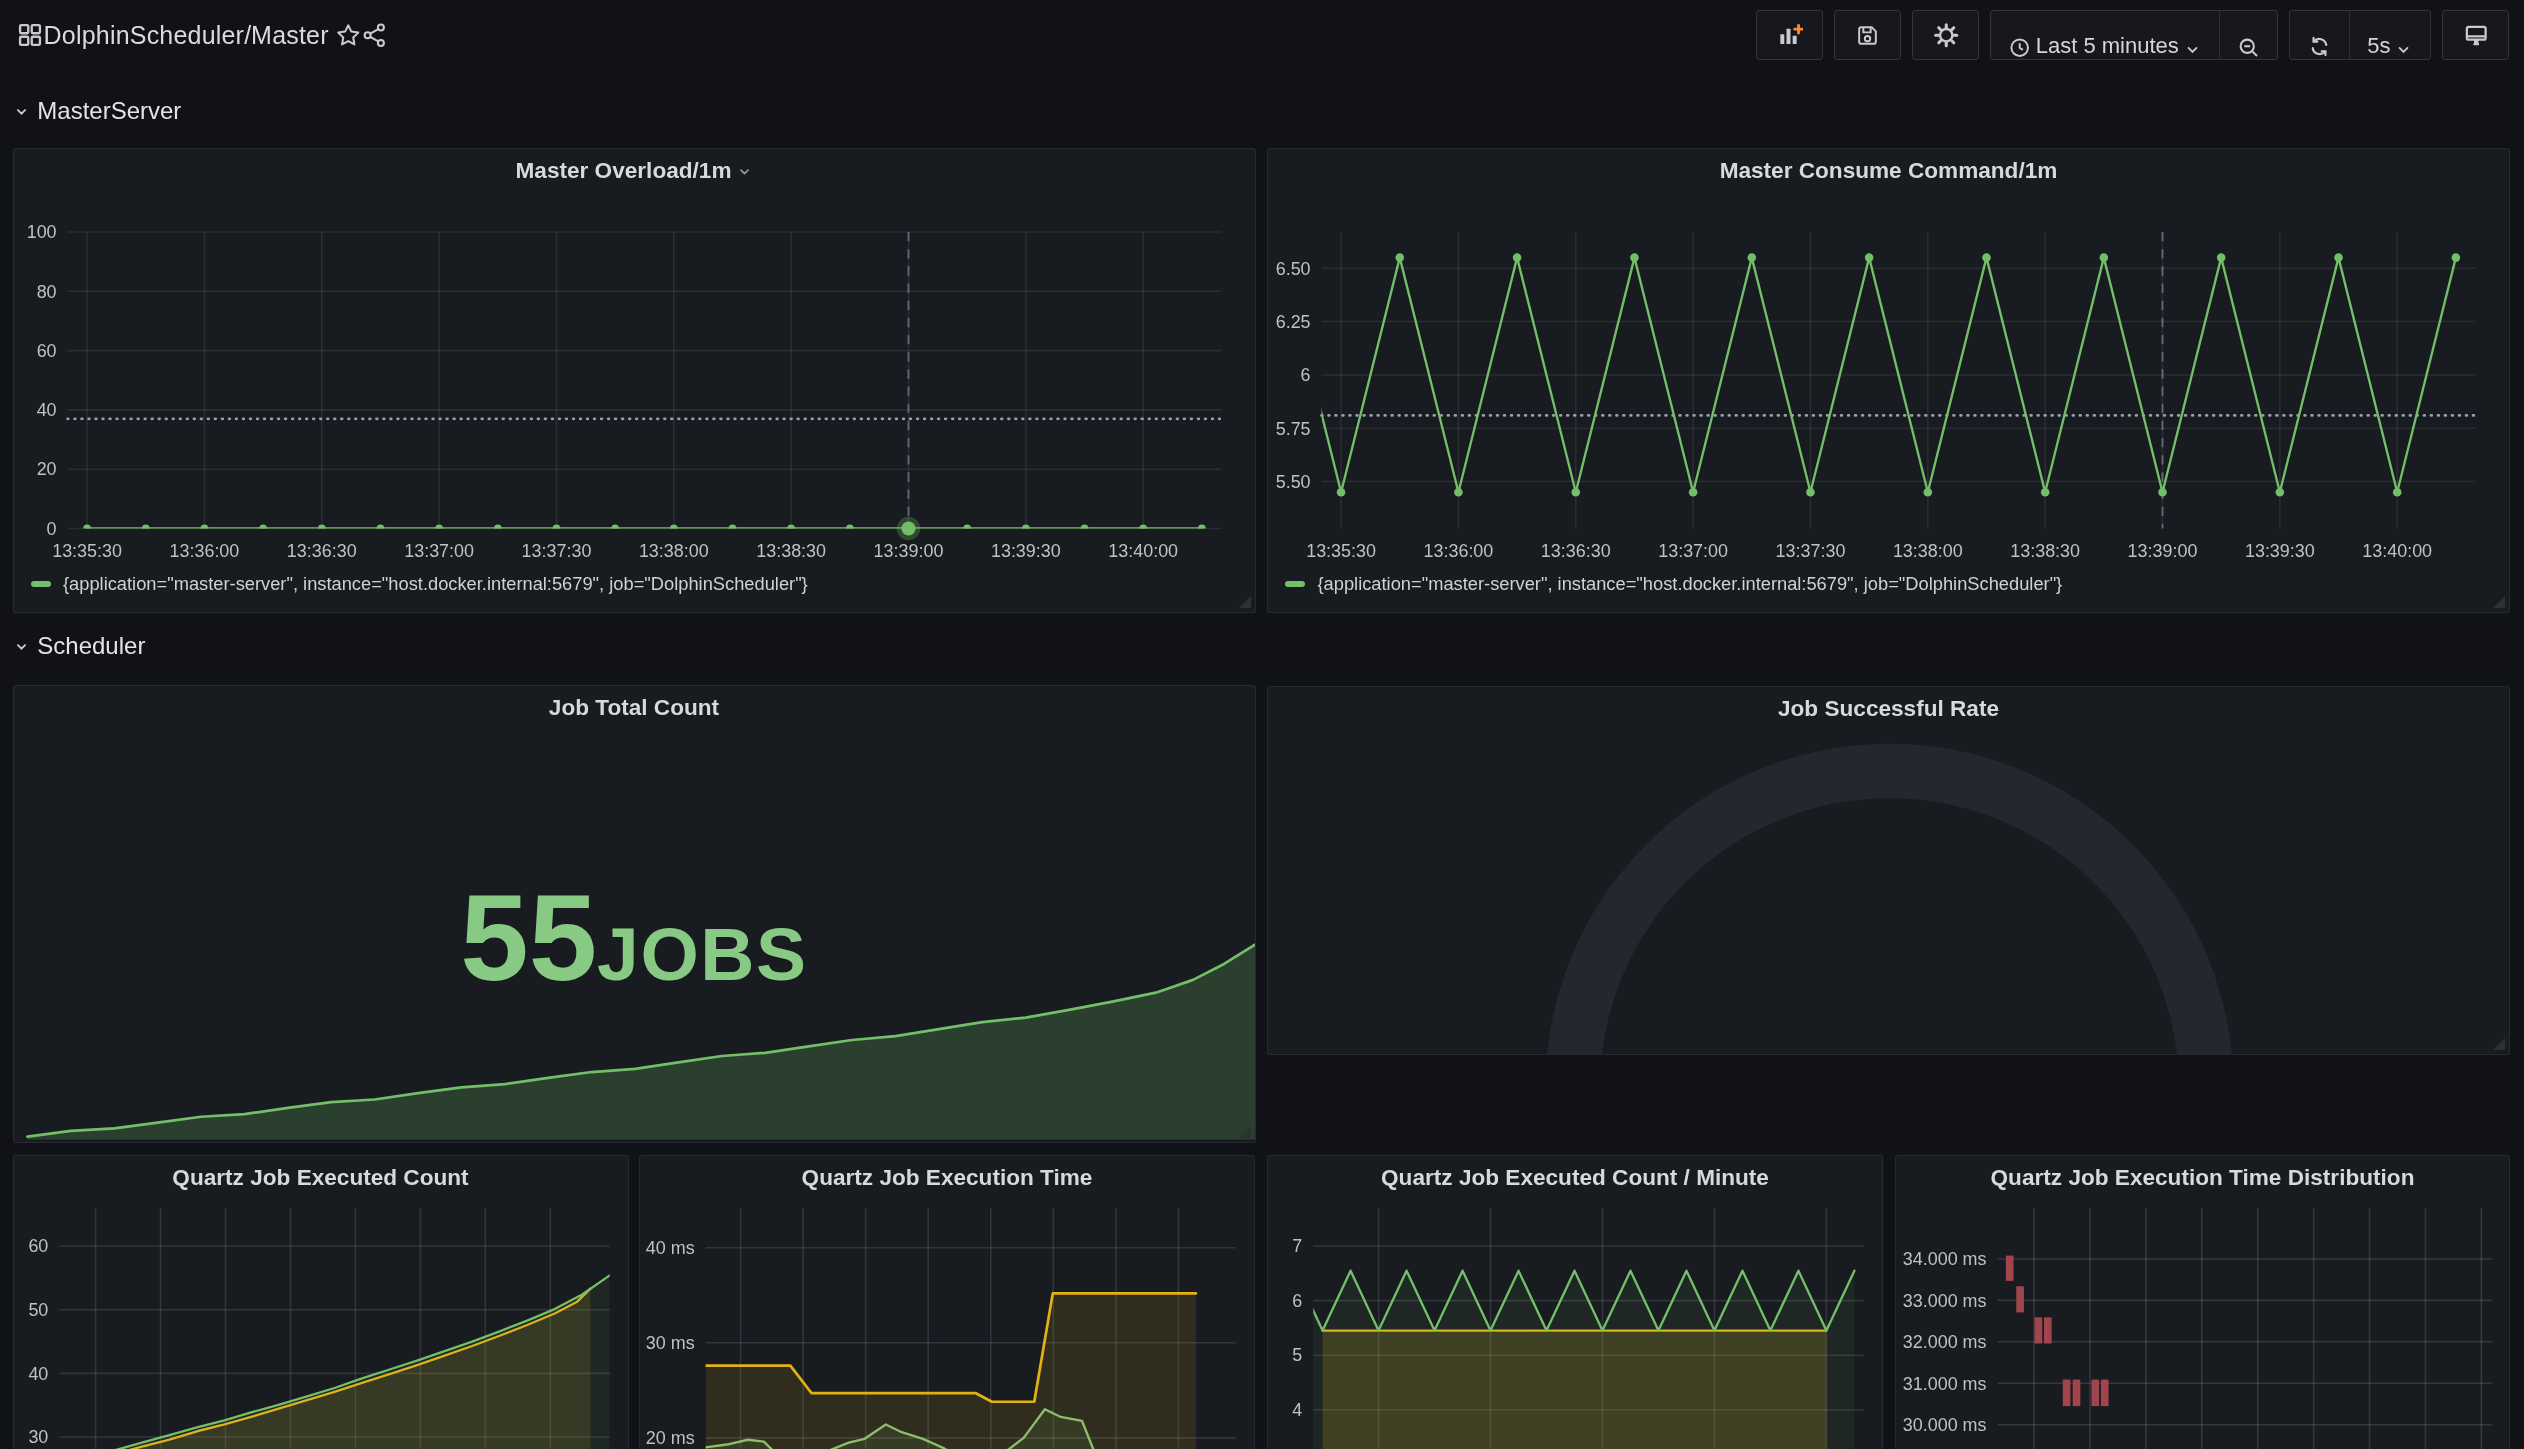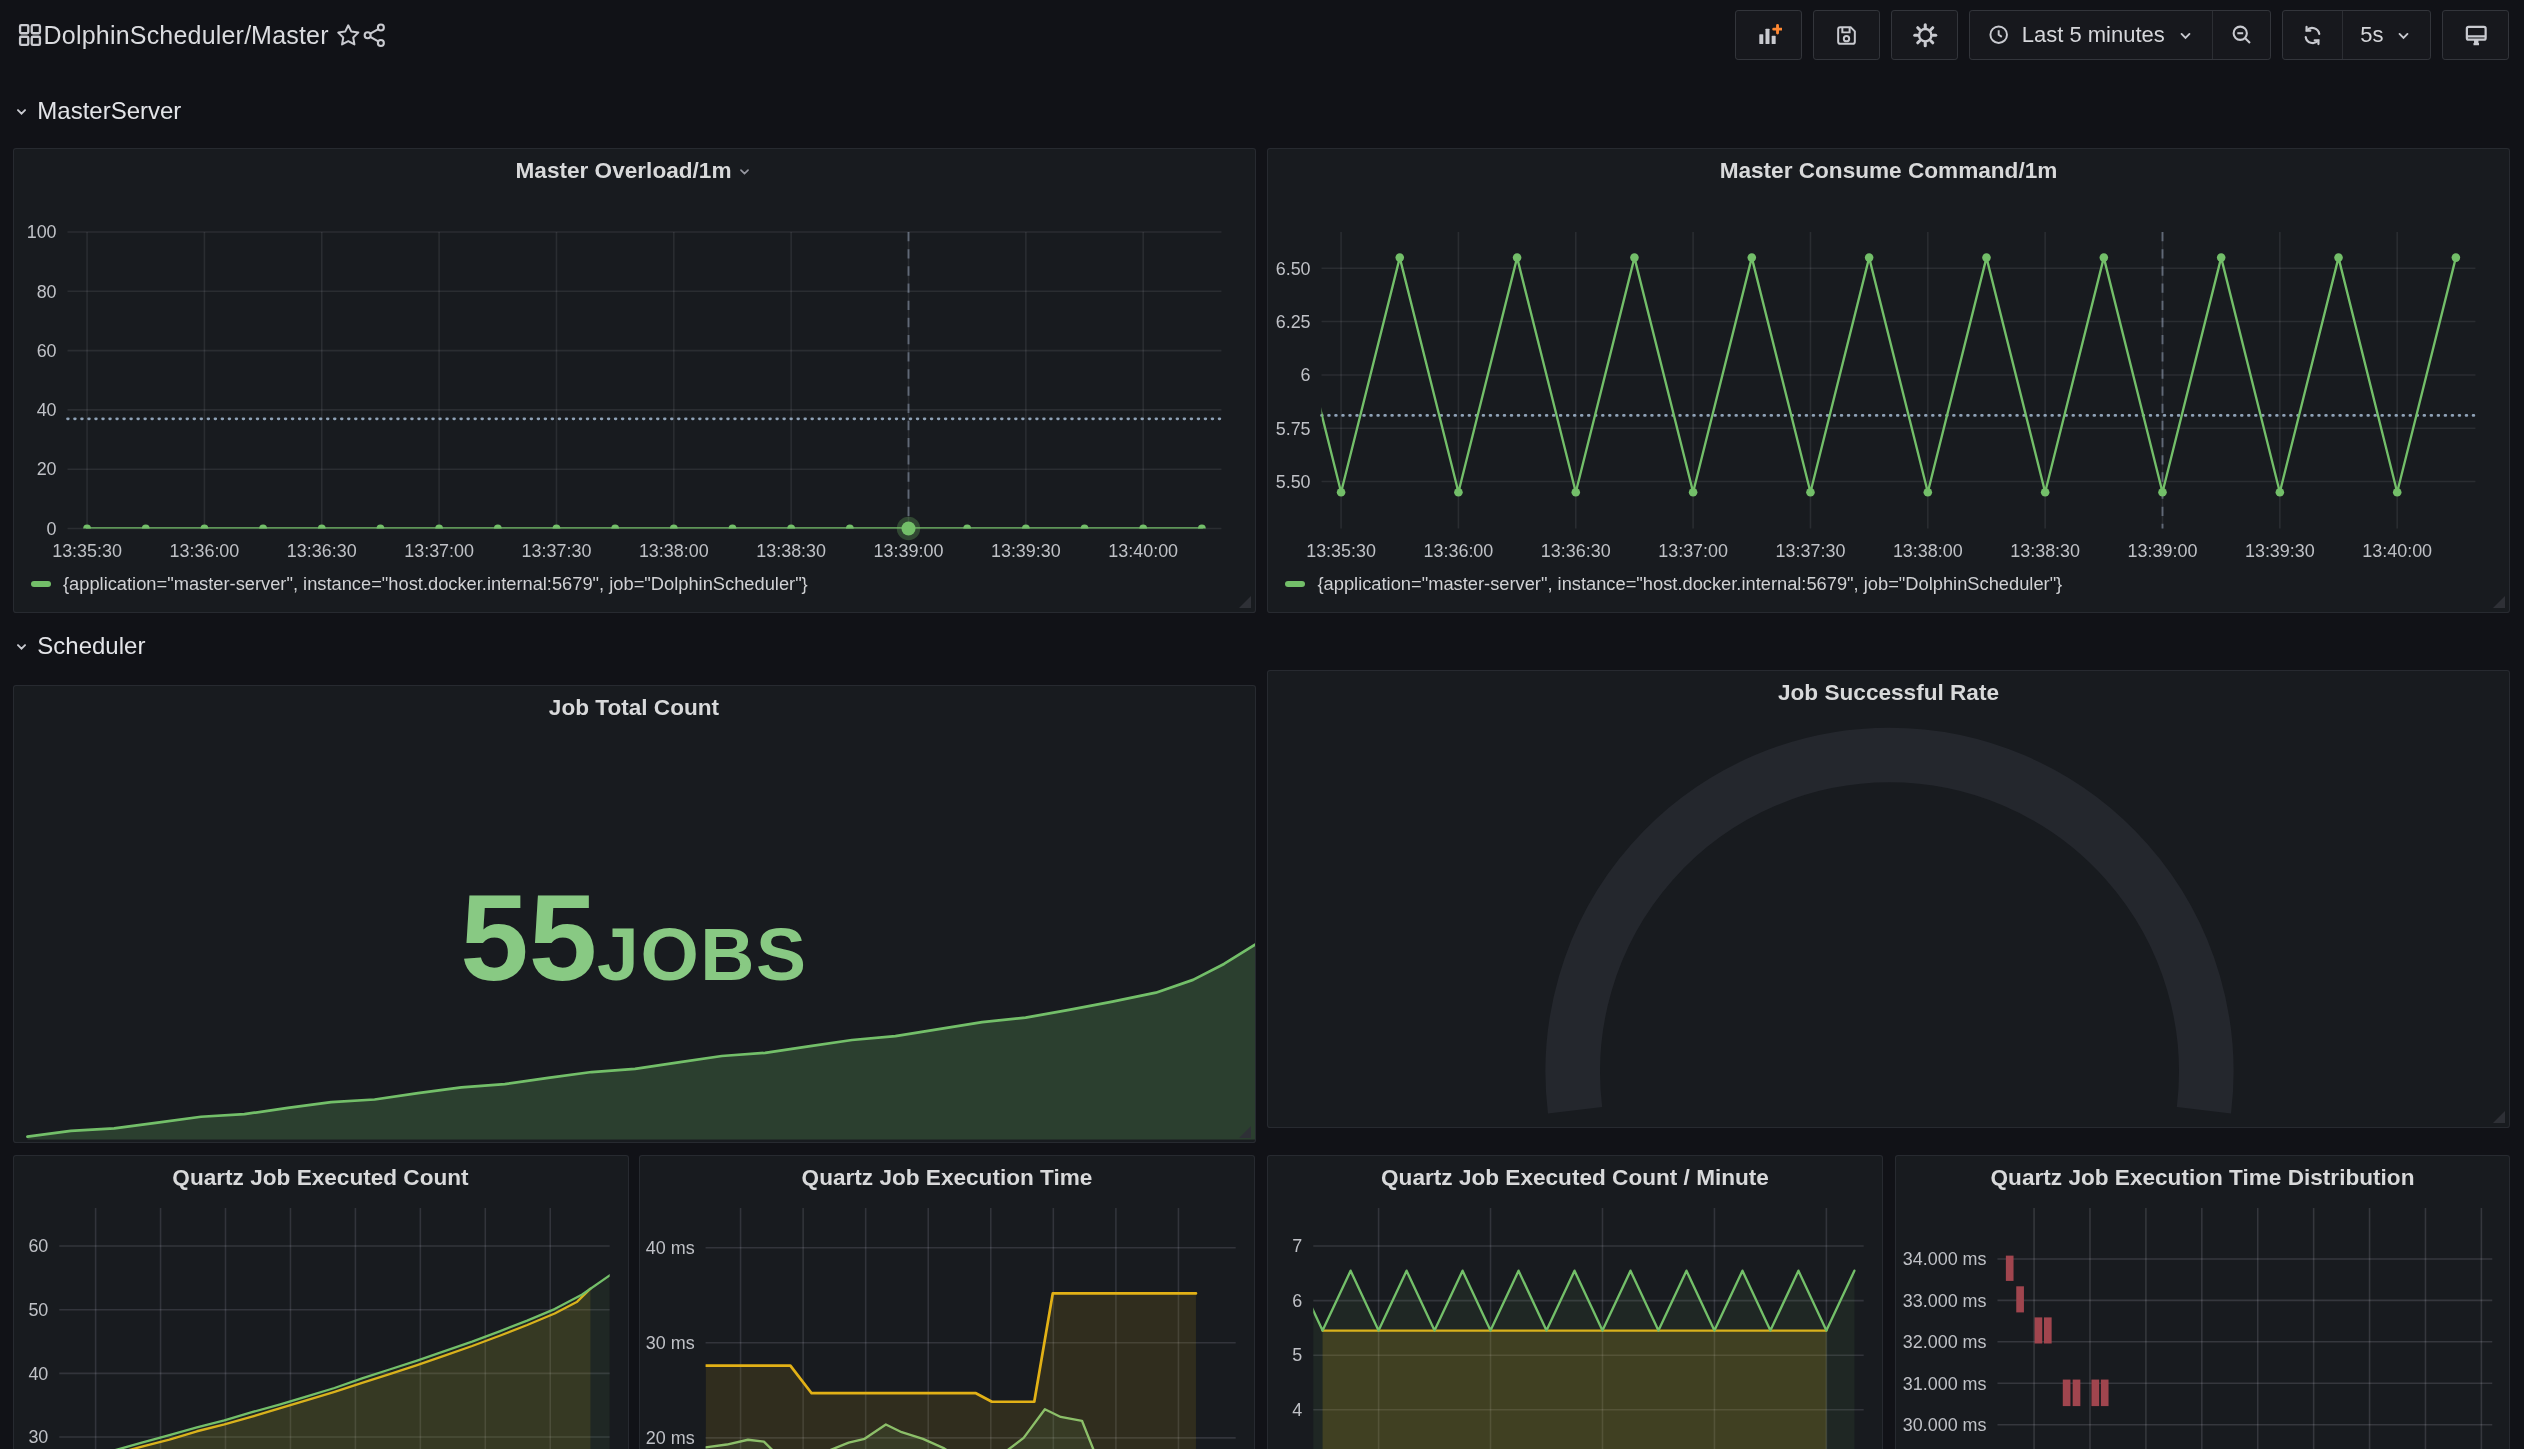--- a/index.html
+++ b/index.html
@@ -10,21 +10,21 @@
     justify-content:space-between;padding:0 15.6px;background:#111217}
   .crumbs{display:flex;align-items:center;}
   .crumbs .bc{font-size:25px;font-weight:500;color:#dadbdf;letter-spacing:0.2px;cursor:pointer}
   .crumbs .sep{color:#d8d9da;font-size:25px;font-weight:500}
   .icon{display:inline-flex;align-items:center;justify-content:center;color:#c9cad0}
   .icon svg{display:block}
   .tools{display:flex;align-items:center;gap:11px}
   .tbtn{height:50px;min-width:67px;padding:0 17px;border:1.6px solid #33353b;border-radius:3.1px;
     background:#17181d;display:flex;align-items:center;justify-content:center;gap:11px;cursor:pointer;color:#c9cad0}
   .tgroup{display:flex;align-items:stretch;height:50px;border:1.6px solid #33353b;border-radius:3.1px;background:#17181d}
-  .tgroup .seg{display:flex;align-items:center;gap:11px;padding:0 17px;cursor:pointer;color:#c9cad0}
+  .tgroup .seg{display:flex;align-items:flex-end;gap:4px;padding:0 17px;cursor:pointer;color:#c9cad0}
   .tgroup .seg + .seg{border-left:1.6px solid #2c2e33}
   .tlabel{font-size:22px;color:#d5d6da;font-weight:500;white-space:nowrap}
   
   .sect{position:absolute;display:flex;align-items:center;gap:7.8px;cursor:pointer;color:#e3e4e8}
   .sect .stitle{font-size:24px;font-weight:400}
   
   .panel{position:absolute;background:#181b1f;border:1.6px solid rgba(204,204,220,.09);border-radius:3.1px;overflow:hidden}
   .ptitle{position:absolute;left:0;top:9.4px;width:100%;display:flex;align-items:center;justify-content:center;
     gap:4px;font-size:22.6px;font-weight:700;color:#d8d9da;cursor:pointer;z-index:3}
   .chart{position:absolute;left:0;top:44px}
@@ -354,21 +354,21 @@
           <rect x="0" y="4" width="1588" height="258"></rect>
         </clipPath>
       </defs>
       <g clip-path="url(#cp2)">
         <path d="M15.9 257.9L71.5 250.5L127.0 247.3L182.6 239.9L238.2 232.5L293.8 229.2L349.4 221.0L404.9 213.7L460.5 210.4L516.1 202.2L571.7 194.8L627.3 190.7L682.8 182.6L738.4 175.2L794.0 171.1L849.6 162.9L905.2 154.7L960.7 150.6L1016.3 142.4L1071.9 134.2L1127.5 129.3L1183.1 120.3L1238.6 111.3L1294.2 105.6L1349.8 95.7L1405.4 85.1L1461.0 73.6L1508.6 57.2L1548.3 36.8L1588.0 12.2L1588.0 262L15.9 262Z" fill="rgba(115,191,105,0.22)" stroke="none"></path>
         <path d="M15.9 257.9L71.5 250.5L127.0 247.3L182.6 239.9L238.2 232.5L293.8 229.2L349.4 221.0L404.9 213.7L460.5 210.4L516.1 202.2L571.7 194.8L627.3 190.7L682.8 182.6L738.4 175.2L794.0 171.1L849.6 162.9L905.2 154.7L960.7 150.6L1016.3 142.4L1071.9 134.2L1127.5 129.3L1183.1 120.3L1238.6 111.3L1294.2 105.6L1349.8 95.7L1405.4 85.1L1461.0 73.6L1508.6 57.2L1548.3 36.8L1588.0 12.2" fill="none" stroke="#73bf69" stroke-width="3.5" stroke-linejoin="round" stroke-linecap="round"></path>
       </g>
     </svg>
 </section>
 
-<section class="panel rsz" style="left:1267px;top:670px;width:1243px;height:458px">
+<section class="panel rsz" style="left:1267px;top:686px;width:1243px;height:369px">
   <div class="ptitle">
     <span>Job Successful Rate</span>
   </div>
   <svg width="1243" height="458" style="position:absolute;left:0;top:0" viewBox="0 0 1592 587">
     <path d="M 393 563 A 406 406 0 1 1 1199 563" fill="none" stroke="#24272d" stroke-width="70"></path>
   </svg>
 
 </section>
 
 <section class="panel" style="left:12.5px;top:1155px;width:616px;height:476px">

